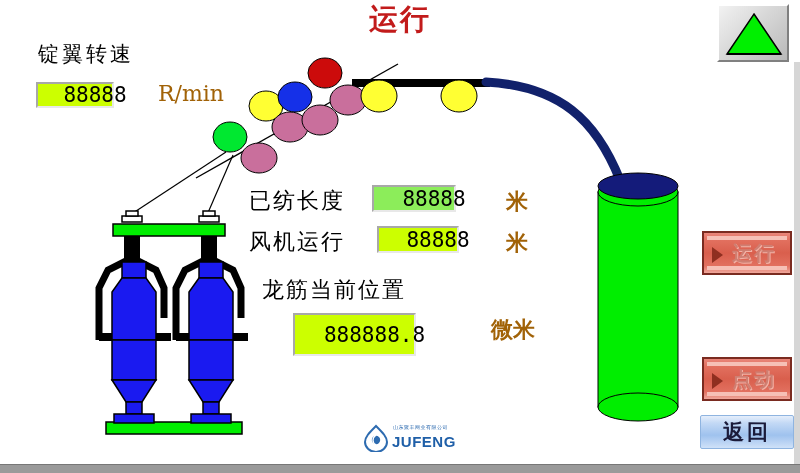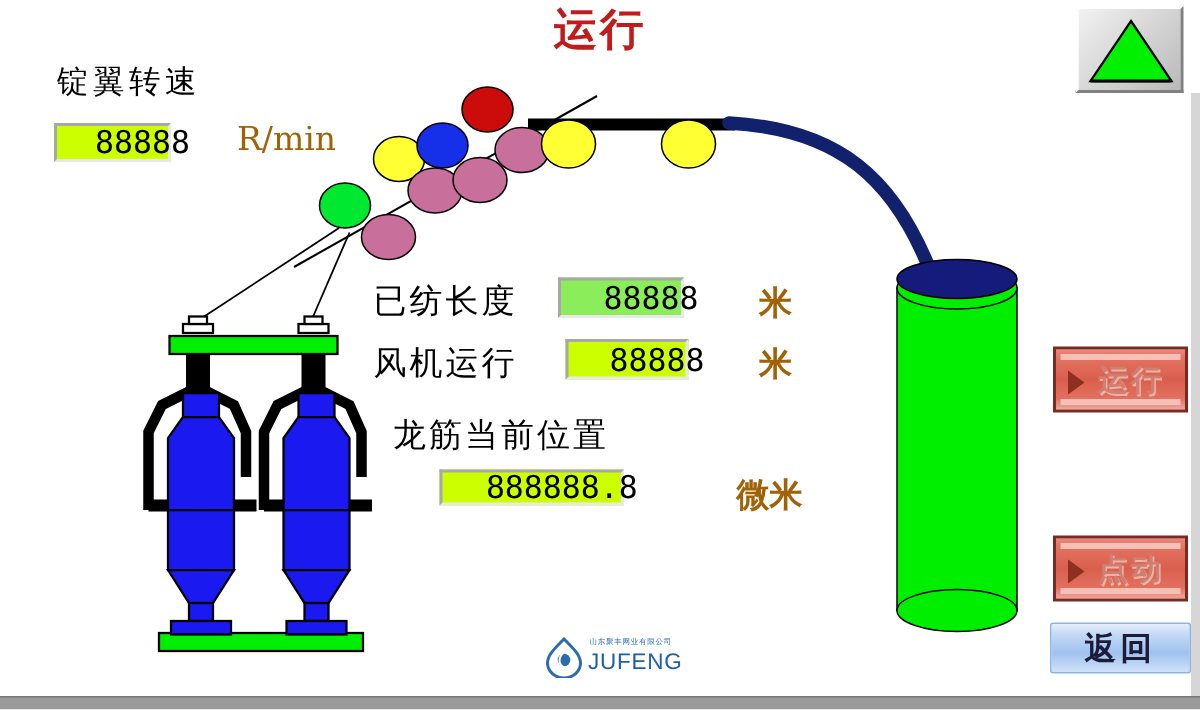--- a/index.html
+++ b/index.html
@@ -67,21 +67,21 @@
 
   .lbl-spun{left:249px;top:186px;font-size:22px;letter-spacing:2px;}
   .vb-spun{left:372px;top:185px;width:84px;height:27px;background:#8ced5a;font-size:21px;}
   .u-spun{left:470px;top:187px;font-size:22px;font-family:"DejaVu Sans",sans-serif;font-weight:bold;}
 
   .lbl-set{left:249px;top:227px;font-size:22px;letter-spacing:2px;}
   .vb-set{left:377px;top:226px;width:82px;height:27px;background:#ccff00;font-size:21px;}
   .u-set{left:470px;top:228px;font-size:22px;font-family:"DejaVu Sans",sans-serif;font-weight:bold;}
 
   .lbl-pos{left:262px;top:275px;font-size:22px;letter-spacing:2px;text-align:center;}
-  .vb-pos{left:293px;top:313px;width:123px;height:24px;background:#ccff00;font-size:21px;}
+  .vb-pos{left:293px;top:313px;width:123px;height:43px;background:#ccff00;font-size:21px;}
   .u-pos{left:455px;top:315px;font-size:22px;font-family:"DejaVu Sans",sans-serif;font-weight:bold;}
 
   
   .rbtn{
     position:absolute;left:702px;width:90px;height:44px;
     box-sizing:border-box;
     background:linear-gradient(180deg,#e9867a 0%,#e2705f 18%,#d95f4d 50%,#e2705f 82%,#efa79c 100%);
     border:2px solid #7a2b20;
     display:flex;align-items:center;justify-content:center;
   }
@@ -140,21 +140,21 @@
     font-size:14px;font-weight:bold;color:#d4847a;
     text-shadow:1px 1px 0 #f3b7ab;
     letter-spacing:1px;padding-left:10px;
   }
 
   
   .logo{position:absolute;left:362px;top:424px;width:96px;height:30px;}
   .logo-txt{
     position:absolute;left:30px;top:9px;
     font-family:"Liberation Sans",sans-serif;
-    font-size:15px;font-weight:normal;color:#1f5fa8;
+    font-size:15px;font-weight:bold;color:#1f5fa8;
     letter-spacing:0.5px;
   }
   .logo-sub{
     position:absolute;left:31px;top:0px;
     font-family:"DejaVu Sans",sans-serif;
     font-size:5px;color:#2d6bb0;letter-spacing:0.5px;
   }
 
   
   .statusbar{

